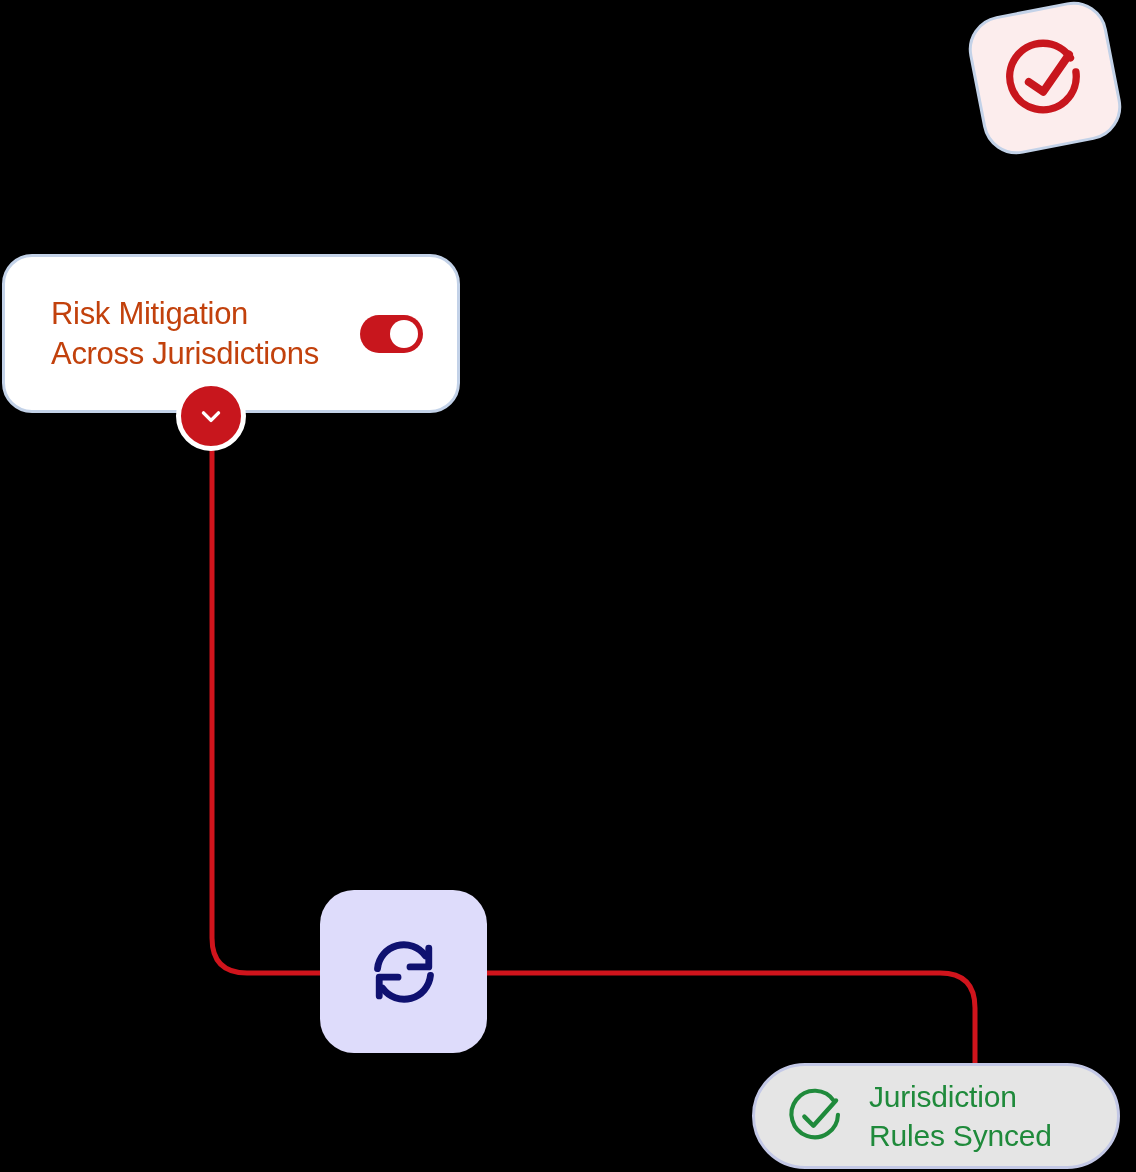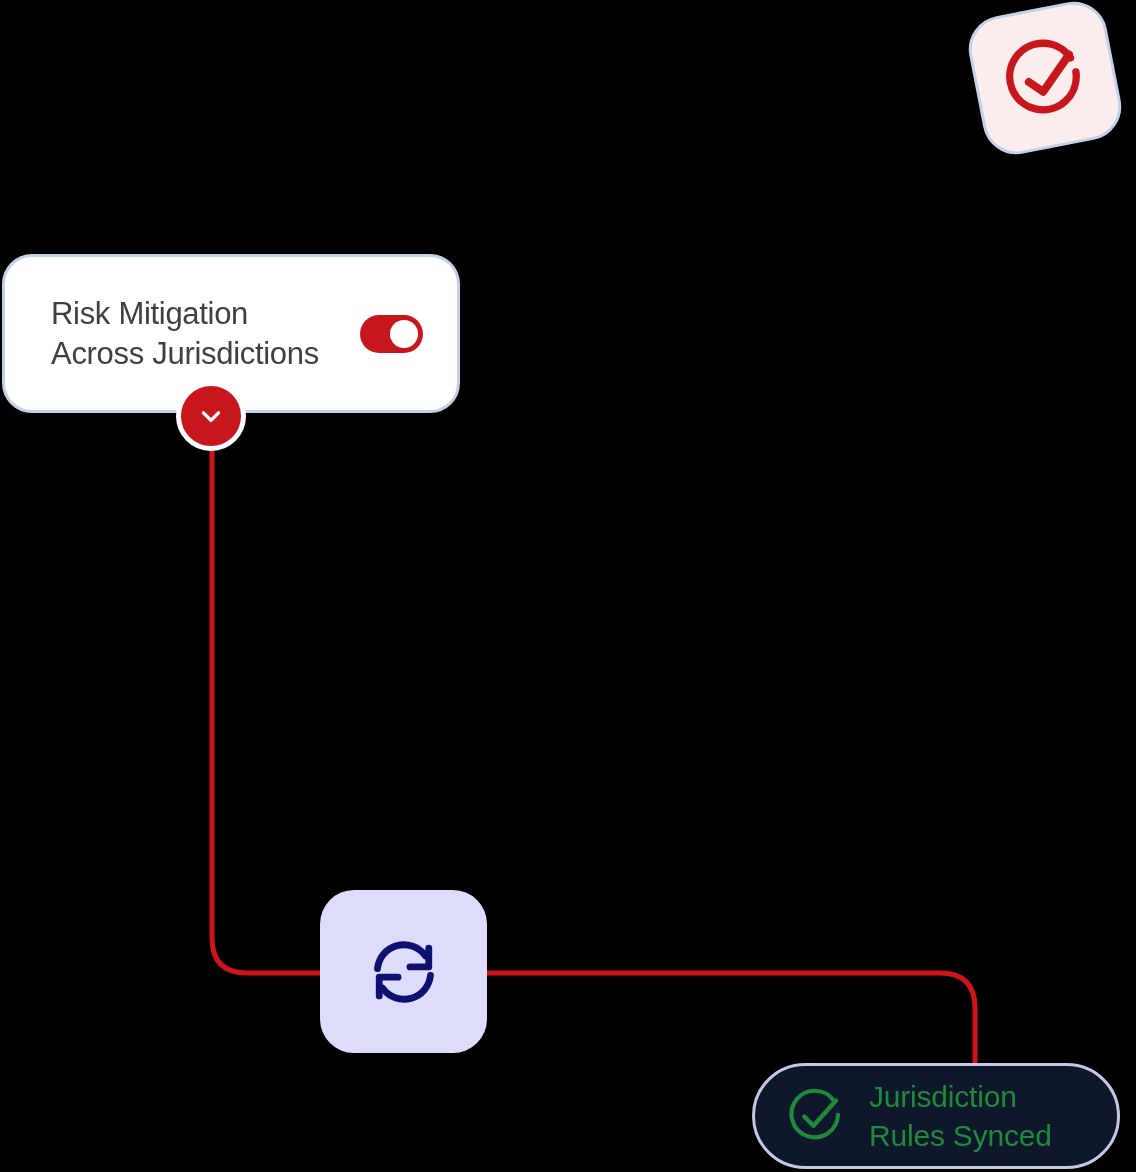--- a/index.html
+++ b/index.html
@@ -61,21 +61,21 @@
     background: #ffffff;
     border: 3px solid #c3d2e8;
     border-radius: 30px;
     display: flex;
     align-items: center;
     padding: 0 34px 0 46px;
     gap: 14px;
   }
   #toggle-card .card-label {
     flex: 1 1 auto;
-    color: #404040;
+    color: #c2410c;
     font-size: 31px;
     line-height: 1.28;
     letter-spacing: -0.3px;
     white-space: pre-line;
   }
   #toggle-switch {
     flex: 0 0 auto;
     width: 63px;
     height: 38px;
     border-radius: 19px;
@@ -133,21 +133,21 @@
   }
 
   
   #status-pill {
     position: absolute;
     left: 752px;
     top: 1063px;
     width: 368px;
     height: 106px;
     box-sizing: border-box;
-    background: #0f172a;
+    background: #e5e5e5;
     border: 3px solid #c3c8e6;
     border-radius: 53px;
     display: flex;
     align-items: center;
     padding: 0 26px 0 30px;
     gap: 22px;
   }
   #status-pill .glyph {
     flex: 0 0 auto;
     width: 62px;

